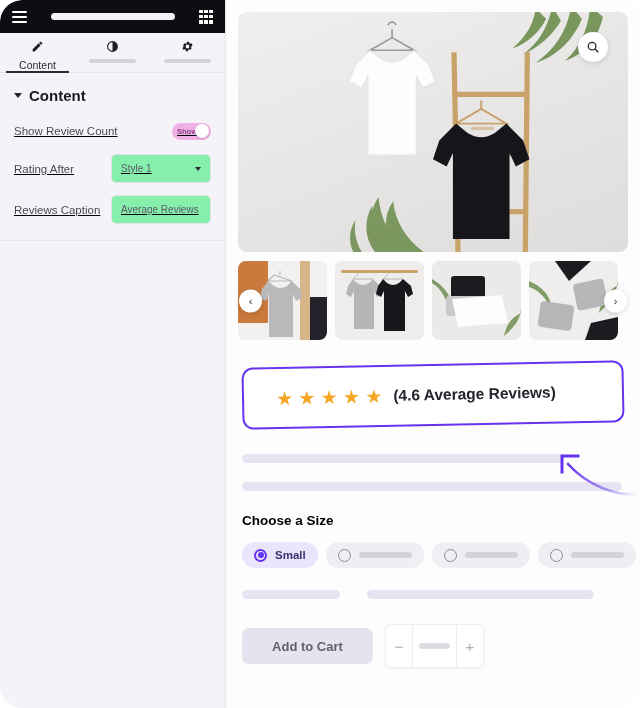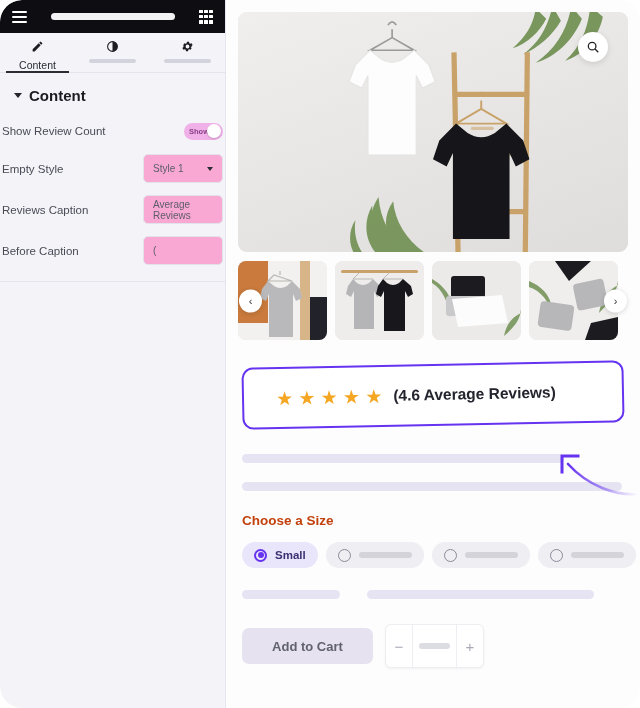--- a/index.html
+++ b/index.html
@@ -42,24 +42,24 @@
   .tab { flex: 1; display: flex; flex-direction: column; align-items: center; justify-content: flex-start; padding-top: 5px; gap: 4px; cursor: pointer; position: relative; }
   .tab .ticon { height: 17px; display: flex; align-items: center; justify-content: center; color: #1c1c22; }
   .tab-label { font-size: 10.5px; color: #2a2a33; }
   .tab-bar { width: 47px; height: 4px; background: #d3d3dd; border-radius: 2px; }
   .tab.active::after { content:""; position: absolute; left: 6px; right: 6px; bottom: -1px; height: 2px; background: #2b2b33; }
 
   .section-head { display: flex; align-items: center; gap: 7px; padding: 14px 14px 10px 14px; }
   .caret { width:0;height:0;border-left:4px solid transparent;border-right:4px solid transparent;border-top:5px solid #25252c; cursor:pointer; }
   .section-title { font-size: 15px; font-weight: bold; color: #1b1b22; }
 
-  .ctrl { display: flex; align-items: center; justify-content: space-between; padding: 6px 2px; min-height: 34px; }
+  .ctrl { display: flex; align-items: center; justify-content: space-between; padding: 6px 14px; min-height: 34px; text-decoration: underline; }
   .ctrl-label { font-size: 11.5px; color: #4a4a57; }
   .field {
-    width: 80px; min-height: 29px; background: #f9a8d4;
+    width: 100px; min-height: 29px; background: #86efac;
     border: 1px solid #e2e2ea; border-radius: 5px;
     display: flex; align-items: center; padding: 0 9px;
     font-size: 10px; color: #5c5c6b; cursor: text;
   }
   .field.select { justify-content: space-between; cursor: pointer; }
   .sel-caret { width:0;height:0;border-left:3.5px solid transparent;border-right:3.5px solid transparent;border-top:4.5px solid #2b2b33; }
 
   .toggle {
     width: 39px; height: 17px; border-radius: 9px;
     display: flex; align-items: center; cursor: pointer;
@@ -109,21 +109,21 @@
   }
   .stars { display: flex; gap: 5px; font-size: 19px; color: #f5a623; letter-spacing: 0; }
   .rating-text { font-size: 15.5px; font-weight: bold; color: #24242e; }
 
   .skel { background: #e6e4f2; border-radius: 5px; }
   .skel-1 { height: 9px; width: 322px; margin: 28px 0 0 4px; }
   .skel-2 { height: 9px; width: 380px; margin: 19px 0 0 4px; }
 
   .arrow-ann { position: absolute; right: 0px; top: 448px; width: 92px; height: 62px; pointer-events: none; z-index: 6; }
 
-  .choose-title { font-size: 13.5px; font-weight: bold; color: #c2410c; margin: 22px 0 0 4px; }
+  .choose-title { font-size: 13.5px; font-weight: bold; color: #000000; margin: 22px 0 0 4px; }
 
   .sizes { display: flex; gap: 8px; margin: 14px 0 0 4px; }
   .size-opt { height: 26px; border-radius: 13px; display: flex; align-items: center; gap: 8px; padding: 12px 12px; background: #eeeef3; cursor: pointer; }
   .size-opt.sel { background: #e9e6fb; }
   .radio { width: 13px; height: 13px; border-radius: 50%; border: 1.5px solid #8b8b99; flex: none; }
   .size-opt.sel .radio { border: 2px solid #6633f0; display: flex; align-items: center; justify-content: center; position: relative; }
   .size-opt.sel .radio::after { content:""; width: 6px; height: 6px; border-radius: 50%; background: #6633f0; }
   .size-label { font-size: 11.5px; font-weight: bold; color: #3b3172; }
   .size-skel { height: 6px; border-radius: 3px; background: #d3d3d9; }
 
@@ -199,40 +199,34 @@
 
     <div class="ctrl">
       <span class="ctrl-label">Show Review Count</span>
       <span class="toggle on">
         <span class="tg-text">Show</span>
         <span class="knob"></span>
       </span>
     </div>
 
     <div class="ctrl">
-      <span class="ctrl-label">Empty Style</span>
+      <span class="ctrl-label">Rating After</span>
       <span class="field select">
         <span>Style 1</span>
         <span class="sel-caret"></span>
       </span>
     </div>
 
     <div class="ctrl">
       <span class="ctrl-label">Reviews Caption</span>
       <span class="field">
         <span>Average Reviews</span>
       </span>
     </div>
 
-    <div class="ctrl">
-      <span class="ctrl-label">Before Caption</span>
-      <span class="field">
-        <span>(</span>
-      </span>
-    </div>
 
 
     <div class="panel-div"></div>
 
   </div>
 
   <div class="preview">
 
     <div class="hero">
       <div class="wall"></div>

